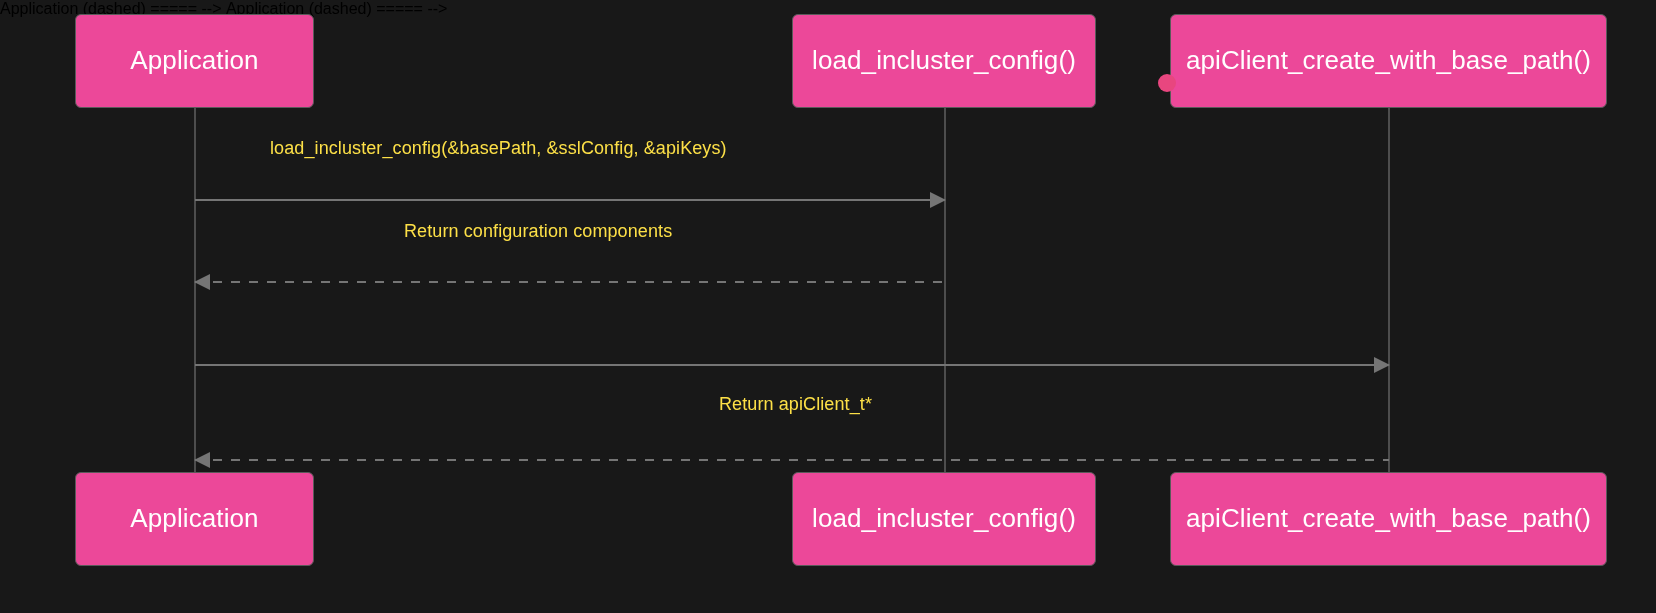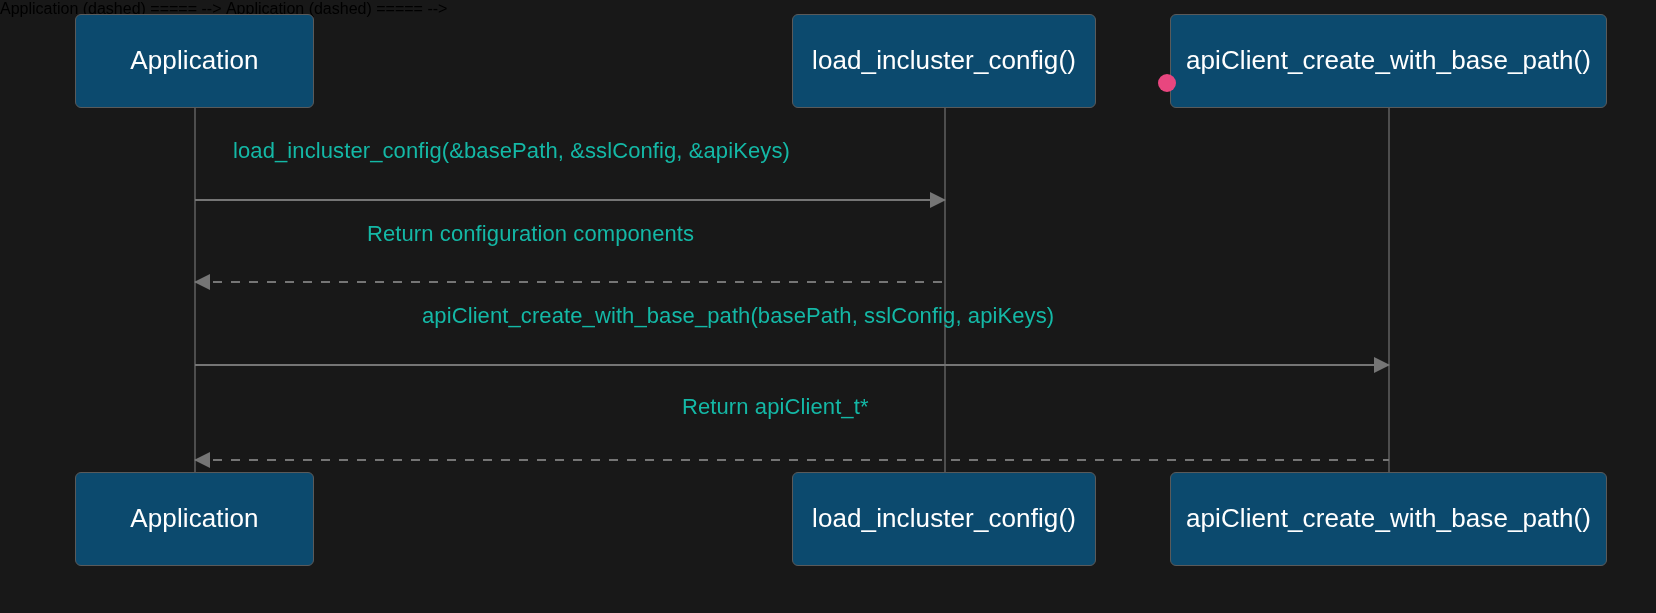--- a/index.html
+++ b/index.html
@@ -17,21 +17,21 @@
     width: 1656px;
     height: 613px;
     background: #181818;
     overflow: hidden;
   }
 
   
   .participant {
     position: absolute;
     box-sizing: border-box;
-    background: #0c4a6e;
+    background: #ec4899;
     border: 1px solid #5a5a5a;
     border-radius: 6px;
     display: flex;
     align-items: center;
     justify-content: center;
     color: #ffffff;
     font-size: 26px;
     line-height: 1.15;
     letter-spacing: 0.1px;
     white-space: nowrap;
@@ -75,26 +75,27 @@
     right: -1px;
     border-left: 16px solid #757575;
   }
   .arrowhead.left {
     left: -1px;
     border-right: 16px solid #757575;
   }
 
   .msg-label {
     position: absolute;
-    color: #14b8a6;
-    font-size: 22px;
+    color: #fde047;
+    font-size: 18px;
     line-height: 1.2;
     white-space: nowrap;
     z-index: 4;
     letter-spacing: 0.1px;
+    margin-left: 37px;
   }
 
   
   .marker-dot {
     position: absolute;
     border-radius: 50%;
     z-index: 6;
   }
 </style>
 </head>
@@ -129,21 +130,20 @@
     <span class="arrowhead right"></span>
   </div>
 
    Application (dashed) ===== --&gt;
   <div class="msg-label" style="left:367px; top:221px;text-align:center;">Return configuration components</div>
   <div class="msg dashed" style="left:195px; top:281px; width:750px;">
     <span class="arrowhead left"></span>
   </div>
 
   
-  <div class="msg-label" style="left:422px; top:303px;">apiClient_create_with_base_path(basePath, sslConfig, apiKeys)</div>
   <div class="msg solid" style="left:195px; top:364px; width:1194px;">
     <span class="arrowhead right"></span>
   </div>
 
    Application (dashed) ===== --&gt;
   <div class="msg-label" style="left:682px; top:394px;">Return apiClient_t*</div>
   <div class="msg dashed" style="left:195px; top:459px; width:1194px;">
     <span class="arrowhead left"></span>
   </div>
 

